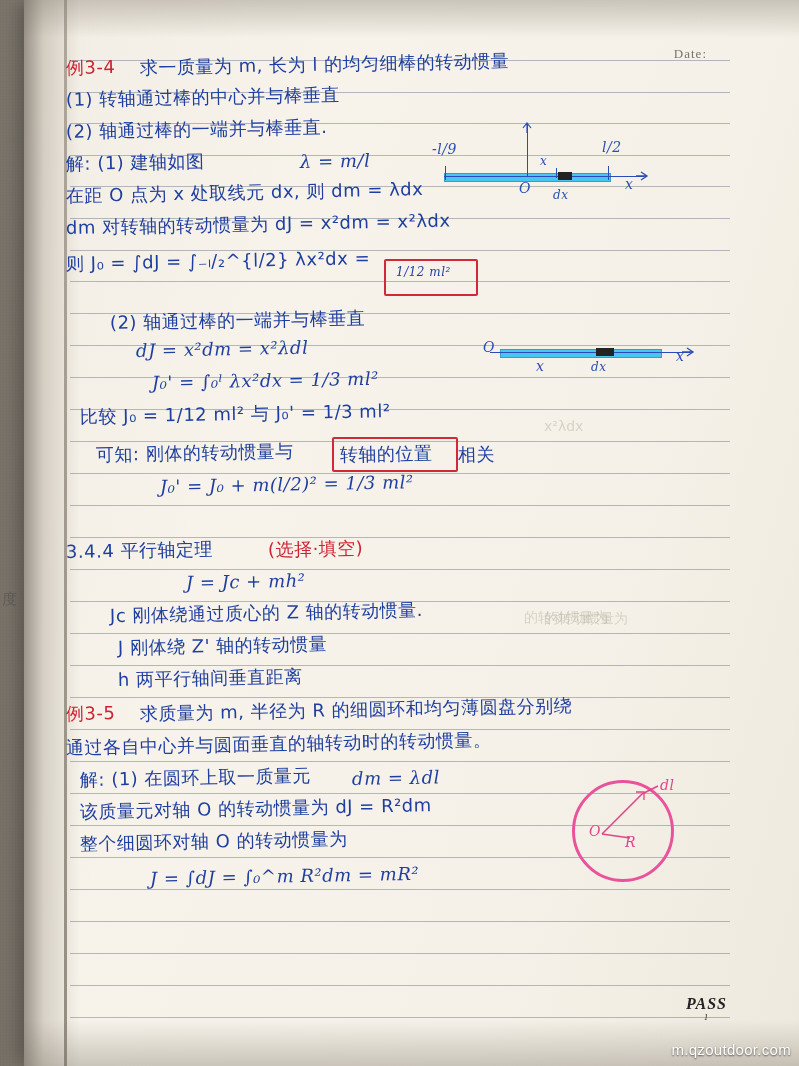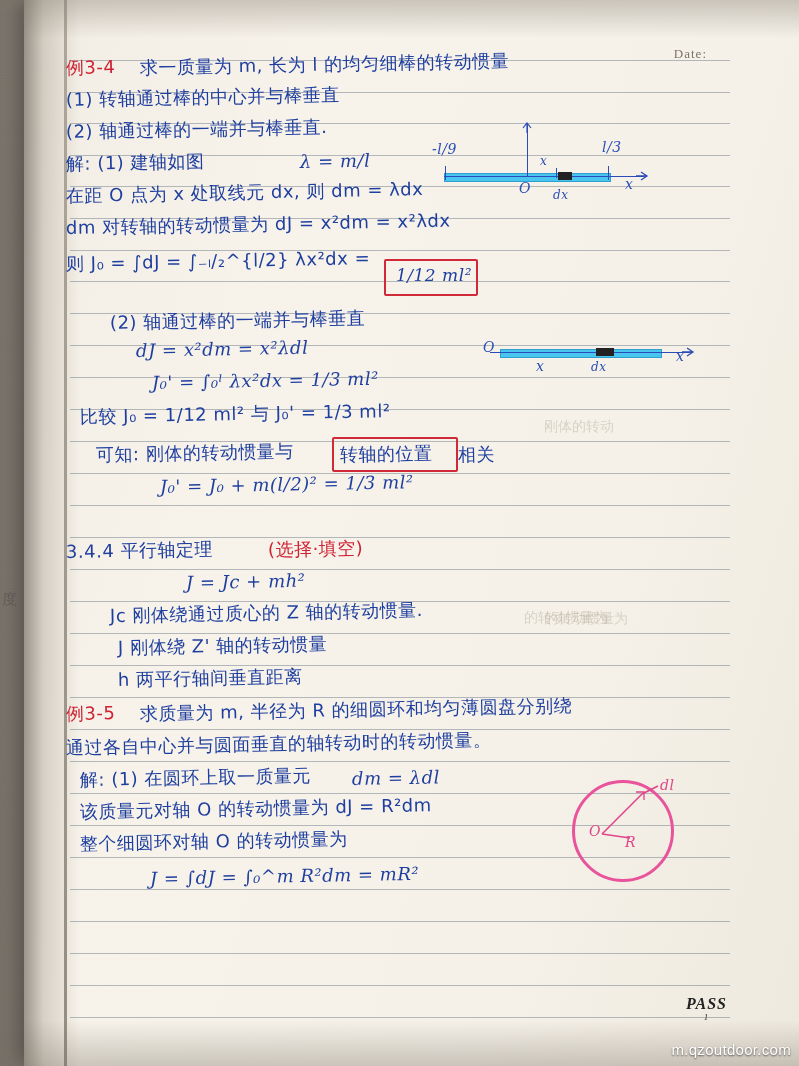--- a/index.html
+++ b/index.html
@@ -80,21 +80,21 @@
     font-family: "DejaVu Sans", sans-serif;
     color: #1c3f8f;
     letter-spacing: .5px;
   }
   .blue  { color:#1f3fa0; }
   .blue2 { color:#2a4fb5; }
   .red   { color:#cf2233; }
   .pink  { color:#e0468a; }
   .ital  { font-style: italic; font-family:"DejaVu Serif", serif; }
   .sz18 { font-size:18px; }
-  .sz17 { font-size:17px; }
+  .sz17 { font-size:12px; }
   .sz14 { font-size:14px; }
   .sz12 { font-size:12px; }
   .rot  { transform: rotate(-1.1deg); transform-origin: left center; }
 
   
   .date-label {
     position:absolute; right:92px; top:46px;
     font-family:"Liberation Serif", serif;
     font-size:13px; color:#7a7468; letter-spacing:1px;
   }
@@ -195,21 +195,21 @@
       <div class="rule" style="top:793px;"></div>
       <div class="rule" style="top:825px;"></div>
       <div class="rule" style="top:857px;"></div>
       <div class="rule" style="top:889px;"></div>
       <div class="rule" style="top:921px;"></div>
       <div class="rule" style="top:953px;"></div>
       <div class="rule" style="top:985px;"></div>
       <div class="rule" style="top:1017px;"></div>
     </div>
 
-    <div class="ghost" style="left:520px; top:418px;">刚体的转动</div>
+    <div class="ghost" style="left:520px; top:418px;">x²λdx</div>
     <div class="ghost" style="left:500px; top:609px;">的转动惯量为</div>
     <div class="ghost" style="left:520px; top:610px;">的转动惯量为</div>
 
     <div class="date-label">Date:</div>
   </div>
 
   <div class="hw red sz18 rot" style="left:66px; top:56px;">例3-4</div>
   <div class="hw blue sz18 rot" style="left:140px; top:56px;">求一质量为 m, 长为 l 的均匀细棒的转动惯量</div>
 
   <div class="hw blue sz18 rot" style="left:66px; top:88px;">(1) 转轴通过棒的中心并与棒垂直</div>
@@ -232,21 +232,21 @@
       <path d="M6 11 L6 2 M2 6 L6 1 L10 6" stroke="#2b4bb8" stroke-width="1.2" fill="none"></path>
     </svg>
 
     <div class="vline" style="left:445px; top:166px; height:14px;"></div>
     <div class="vline" style="left:608px; top:166px; height:14px;"></div>
 
     <div class="vline" style="left:556px; top:168px; height:10px;"></div>
     <div class="blackblock" style="left:558px; top:172px; width:14px;"></div>
 
     <div class="hw blue2 ital sz14" style="left:432px; top:141px;">-l/9</div>
-    <div class="hw blue2 ital sz14" style="left:602px; top:139px;">l/3</div>
+    <div class="hw blue2 ital sz14" style="left:602px; top:139px;">l/2</div>
     <div class="hw blue2 ital sz14" style="left:519px; top:180px;">O</div>
     <div class="hw blue2 ital sz14" style="left:625px; top:176px;">x</div>
     <div class="hw blue2 ital sz12" style="left:540px; top:154px;">x</div>
     <div class="hw blue2 ital sz12" style="left:553px; top:188px;">dx</div>
   </div>
 
   <div class="hw blue sz18 rot" style="left:66px; top:184px;">在距 O 点为 x 处取线元 dx, 则 dm = λdx</div>
 
   <div class="hw blue sz18 rot" style="left:66px; top:216px;">dm 对转轴的转动惯量为  dJ = x²dm = x²λdx</div>
 

